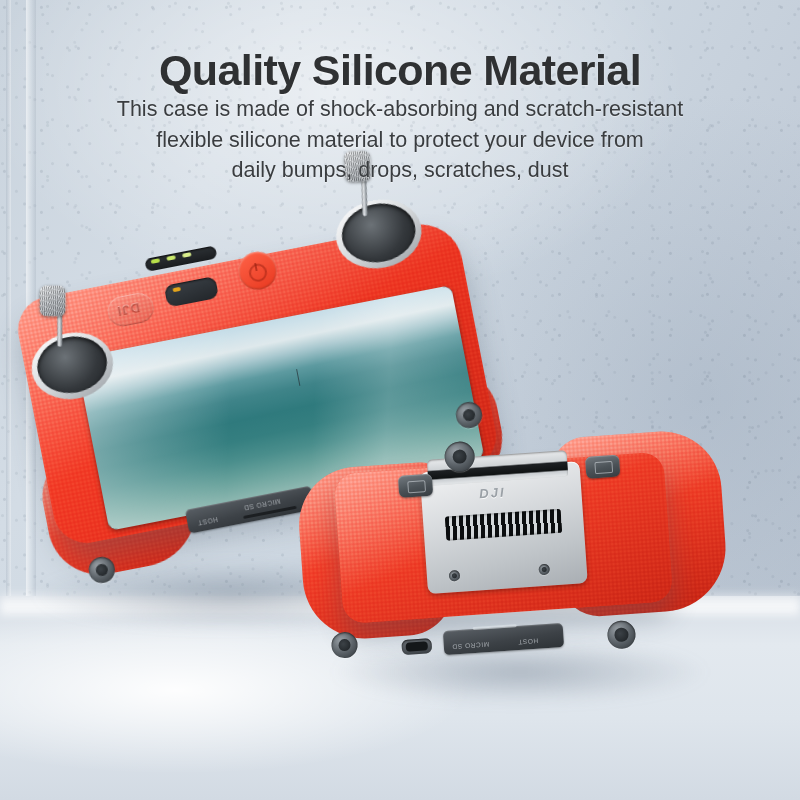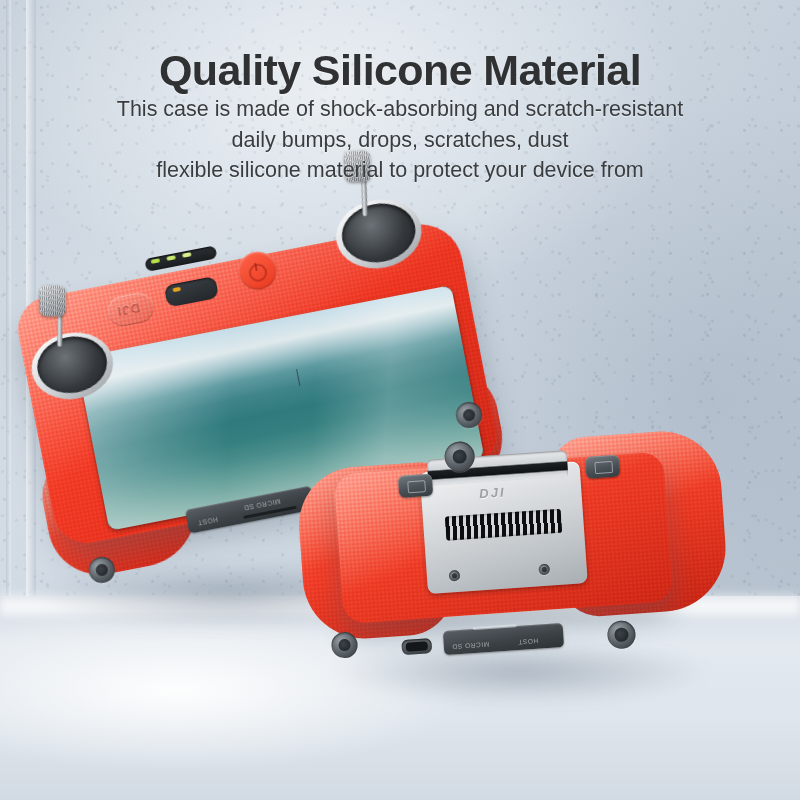--- a/index.html
+++ b/index.html
@@ -288,22 +288,22 @@
   <div class="grain"></div>
   <div class="wall-seam2"></div>
   <div class="wall-seam"></div>
   <div class="table"></div>
   <div class="table-edge"></div>
 
   <div class="copy">
     <div class="headline">Quality Silicone Material</div>
     <div class="subline">
       <span>This case is made of shock-absorbing and scratch-resistant</span>
+      <span>flexible silicone material to protect your device from</span>
       <span>daily bumps, drops, scratches, dust</span>
-      <span>flexible silicone material to protect your device from</span>
     </div>
   </div>
 
   <div class="shadow drop1"></div>
   <div class="shadow drop2"></div>
 
   <div class="prod" id="ctrl1">
     <div class="rot">
 
       <div class="sil c1-grip-l">

